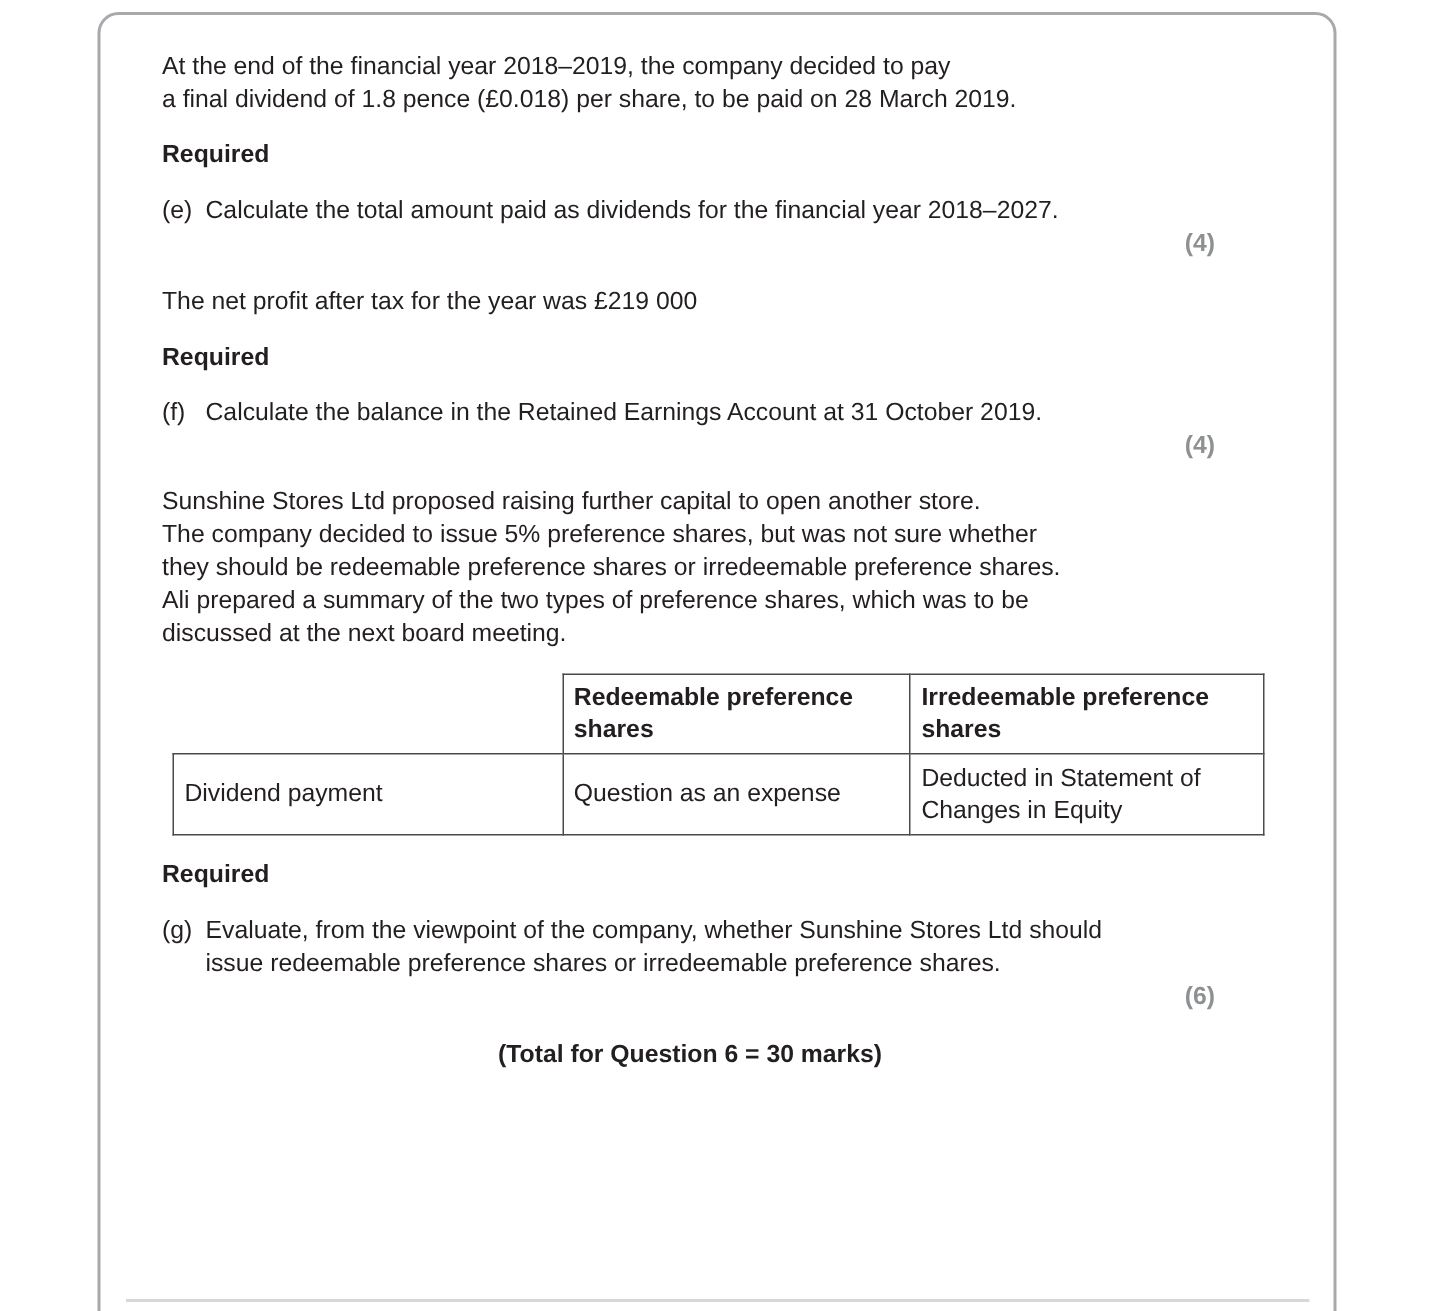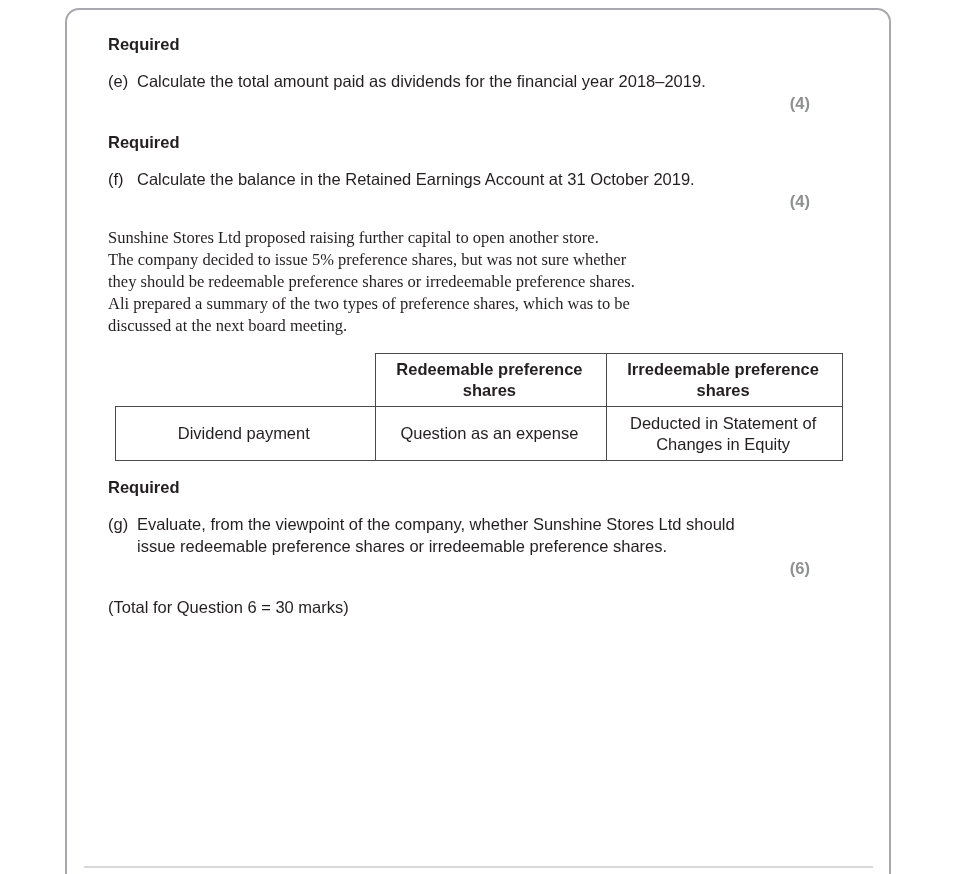--- a/index.html
+++ b/index.html
@@ -25,21 +25,21 @@
   }
   .content {
     padding: 23px 46px 0 41px;
     font-size: 16.5px;
     line-height: 22px;
   }
   .para {
     margin: 0 0 15px 0;
     white-space: pre-line;
   }
-  .para-tight { margin-bottom: 16px; font-family: Liberation Serif, serif; }
+  .para-tight { margin-bottom: 16px; }
   .required {
     margin: 0 0 15px 0;
     font-weight: bold;
   }
   .question {
     display: flex;
     margin: 0;
   }
   .q-label {
     flex: none;
@@ -61,66 +61,69 @@
     border-collapse: collapse;
     table-layout: fixed;
     margin: 16px 0 15px 7px;
   }
   .pref-table th,
   .pref-table td {
     border: 1px solid #4a4a4a;
     font-size: 16.5px;
     line-height: 21px;
     font-weight: normal;
-    text-align: center;
+    text-align: left;
     vertical-align: middle;
     padding: 4px 10px 4px 7px;
     white-space: pre-line;
     box-sizing: border-box;
   }
   .pref-table th {
     font-weight: bold;
   }
   .pref-table th.empty-cell {
     border: none;
   }
   .pref-table tr.hdr-row { height: 53px; }
   .pref-table tr.body-row { height: 54px; }
   .total-line {
-    text-align: left;
+    text-align: center;
     padding-right: 31px;
-    font-weight: normal;
+    font-weight: bold;
     margin: 0;
   }
   .bottom-rule {
     position: absolute;
     left: 17px;
     top: 856px;
     width: 789px;
     height: 2px;
     background: #d8d8d8;
   }
 </style>
 </head>
 <body>
 
 <div class="page">
   <div class="content">
 
 
+    <p class="para">At the end of the financial year 2018–2019, the company decided to pay
+a final dividend of 1.8 pence (£0.018) per share, to be paid on 28 March 2019.</p>
 
     <p class="required">Required</p>
 
     <div class="question">
       <span class="q-label">(e)</span>
-      <span class="q-text">Calculate the total amount paid as dividends for the financial year 2018–2019.</span>
+      <span class="q-text">Calculate the total amount paid as dividends for the financial year 2018–2027.</span>
     </div>
     <div class="marks">(4)</div>
 
 
+    <p class="para">The net profit after tax for the year was £219 000</p>
 
     <p class="required">Required</p>
 
     <div class="question">
       <span class="q-label">(f)</span>
       <span class="q-text">Calculate the balance in the Retained Earnings Account at 31 October 2019.</span>
     </div>
     <div class="marks marks-f">(4)</div>
 
     <p class="para para-tight">Sunshine Stores Ltd proposed raising further capital to open another store.

